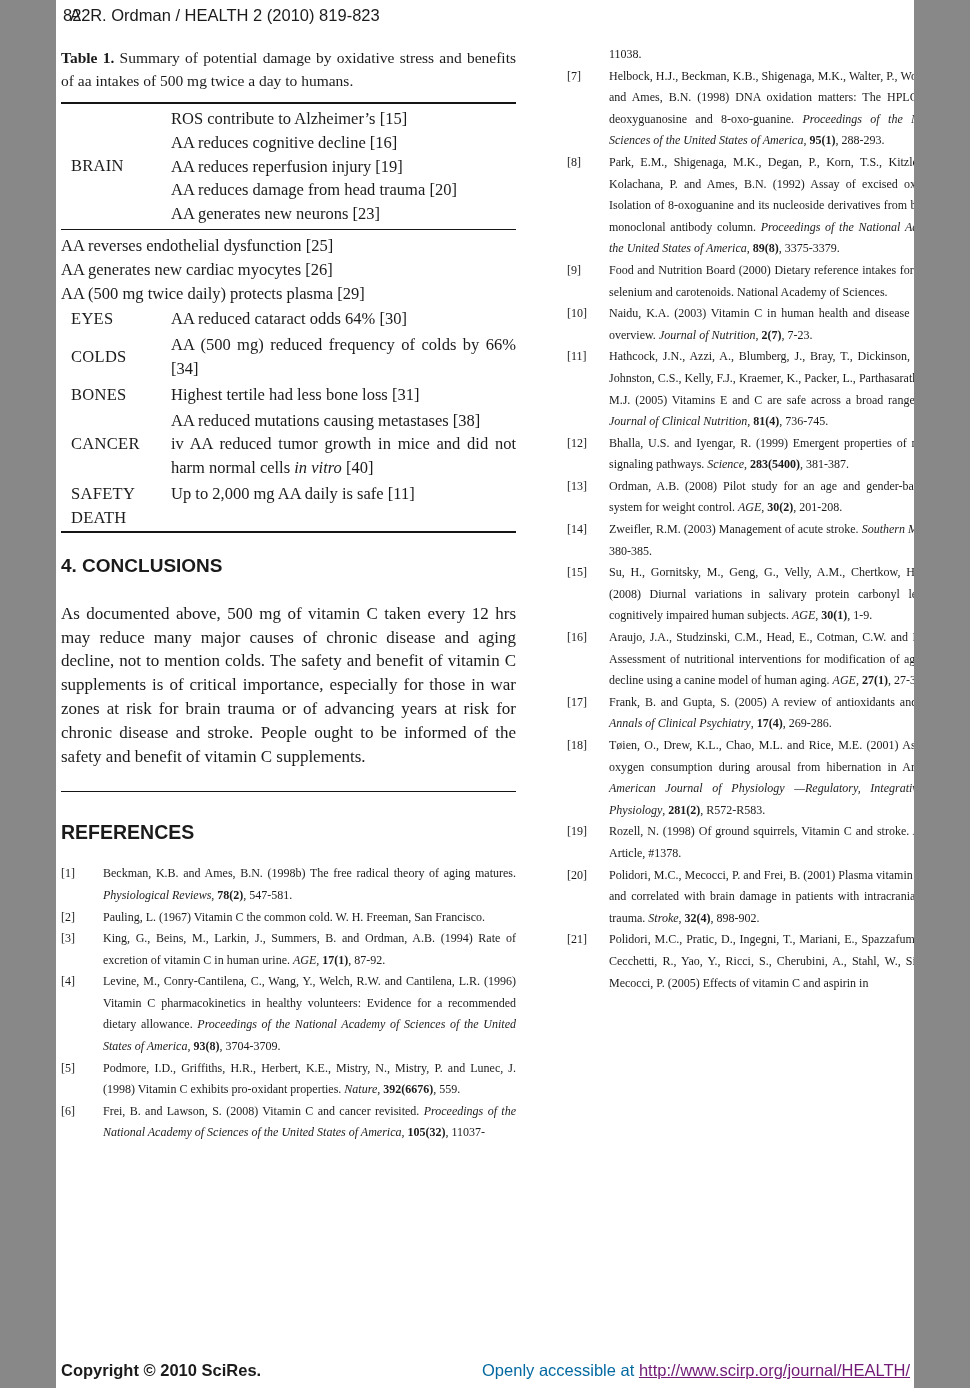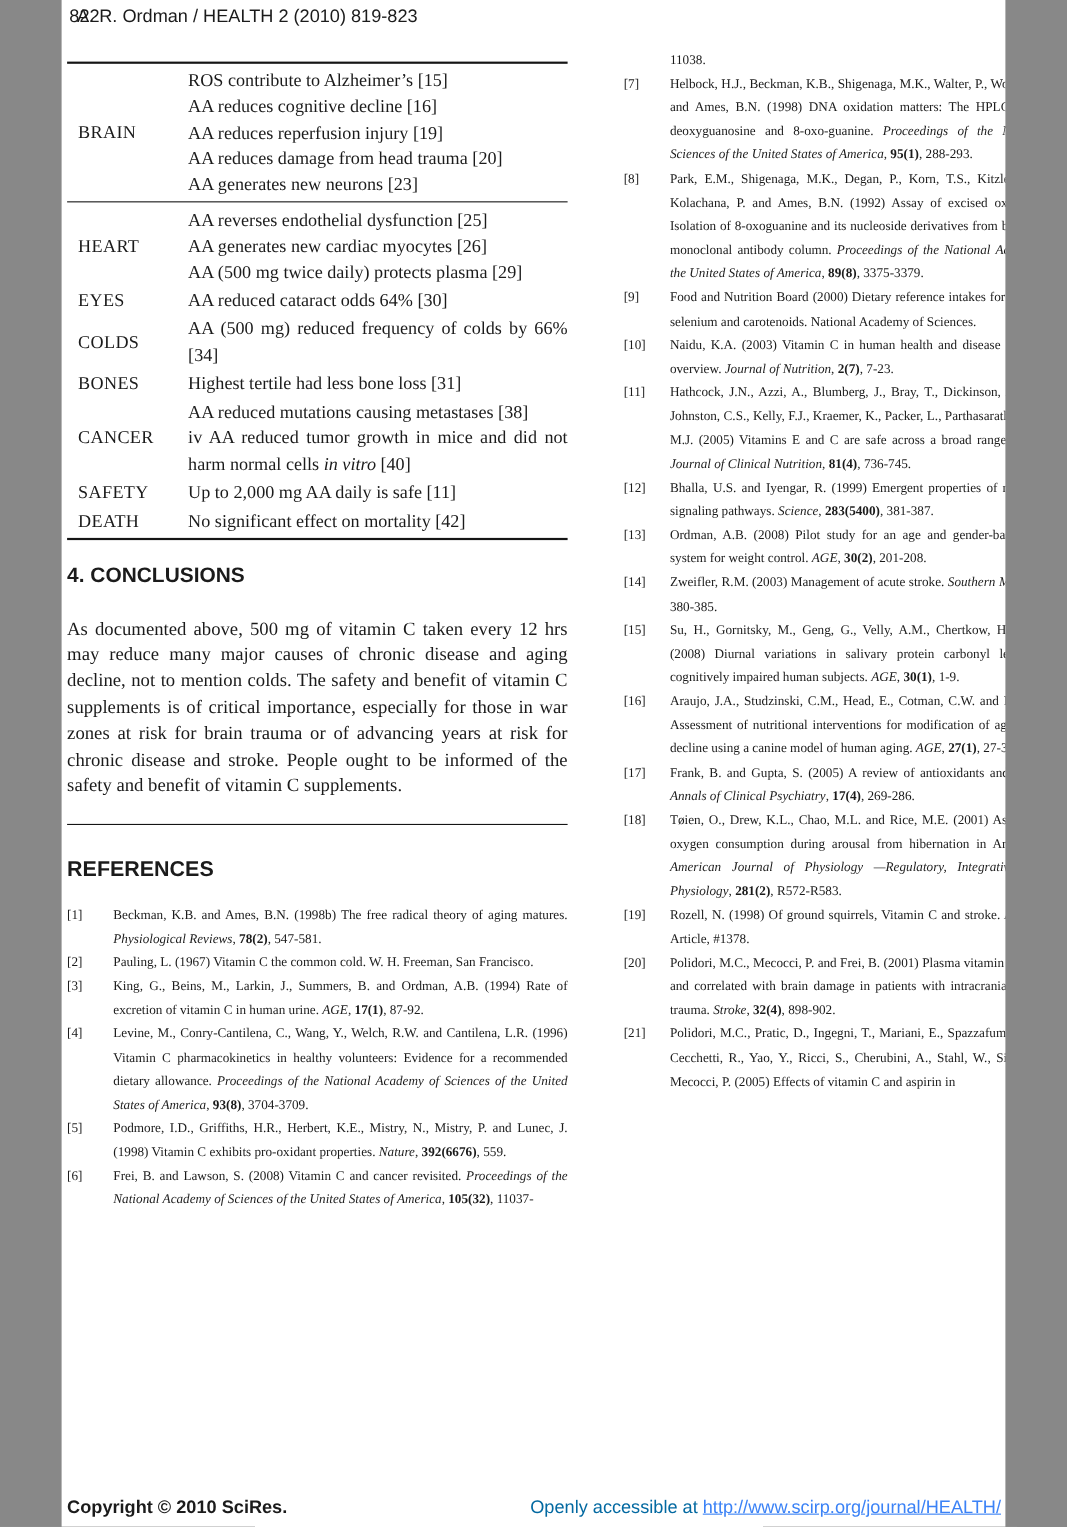--- a/index.html
+++ b/index.html
@@ -41,47 +41,47 @@
   .ref{font-size:12px;line-height:21.6px;text-align:justify;padding-left:42px;}
   .ref-num{display:inline-block;width:42px;margin-left:-42px;vertical-align:top;}
   .seg-i{font-style:italic;}
   .seg-b{font-weight:bold;}
   
   .pagefoot{position:absolute;top:1361px;left:0;width:100%;height:22px;
     font-family:"Liberation Sans","DejaVu Sans",sans-serif;font-size:16.5px;}
   .copyright{position:absolute;left:5px;top:0;font-weight:bold;}
   .access{position:absolute;right:4px;top:0;white-space:nowrap;}
   .access-text{color:#0369a1;}
-  .access-link{color:#3b82f6;text-decoration:underline;cursor:pointer;}
+  .access-link{color:#701a75;text-decoration:underline;cursor:pointer;}
 </style>
 </head>
 <body>
 
 <div class="page">
 
   <div class="pagehead">
     <span class="pagenum">822</span>
     <span class="runhead">A. R. Ordman / HEALTH 2 (2010) 819-823</span>
   </div>
 
   <div class="col-left">
+    <p class="t-caption"><span class="cap-label">Table 1.</span><span> Summary of potential damage by oxidative stress and benefits of aa intakes of 500 mg twice a day to humans.</span></p>
 
     <div class="vtable">
         <div class="t-row rule-after">
           <div class="t-label">BRAIN</div>
           <div class="t-items">
             <p>ROS contribute to Alzheimer’s [15]</p>
             <p>AA reduces cognitive decline [16]</p>
             <p>AA reduces reperfusion injury [19]</p>
             <p>AA reduces damage from head trauma [20]</p>
             <p>AA generates new neurons [23]</p>
           </div>
         </div>
         <div class="t-row">
-          <div class="t-label">HEART</div>
           <div class="t-items">
             <p>AA reverses endothelial dysfunction [25]</p>
             <p>AA generates new cardiac myocytes [26]</p>
             <p>AA (500 mg twice daily) protects plasma [29]</p>
           </div>
         </div>
         <div class="t-row">
           <div class="t-label">EYES</div>
           <div class="t-items">
             <p>AA reduced cataract odds 64% [30]</p>
@@ -107,23 +107,20 @@
           </div>
         </div>
         <div class="t-row">
           <div class="t-label">SAFETY</div>
           <div class="t-items">
             <p>Up to 2,000 mg AA daily is safe [11]</p>
           </div>
         </div>
         <div class="t-row">
           <div class="t-label">DEATH</div>
-          <div class="t-items">
-            <p>No significant effect on mortality [42]</p>
-          </div>
         </div>
       </div>
 
     <h2 class="sec-heading">4. CONCLUSIONS</h2>
     <p class="body-par">As documented above, 500 mg of vitamin C taken every 12 hrs may reduce many major causes of chronic disease and aging decline, not to mention colds. The safety and benefit of vitamin C supplements is of critical importance, especially for those in war zones at risk for brain trauma or of advancing years at risk for chronic disease and stroke. People ought to be informed of the safety and benefit of vitamin C supplements.</p>
 
     <hr class="divider">
 
     <h2 class="refs-heading">REFERENCES</h2>
 

